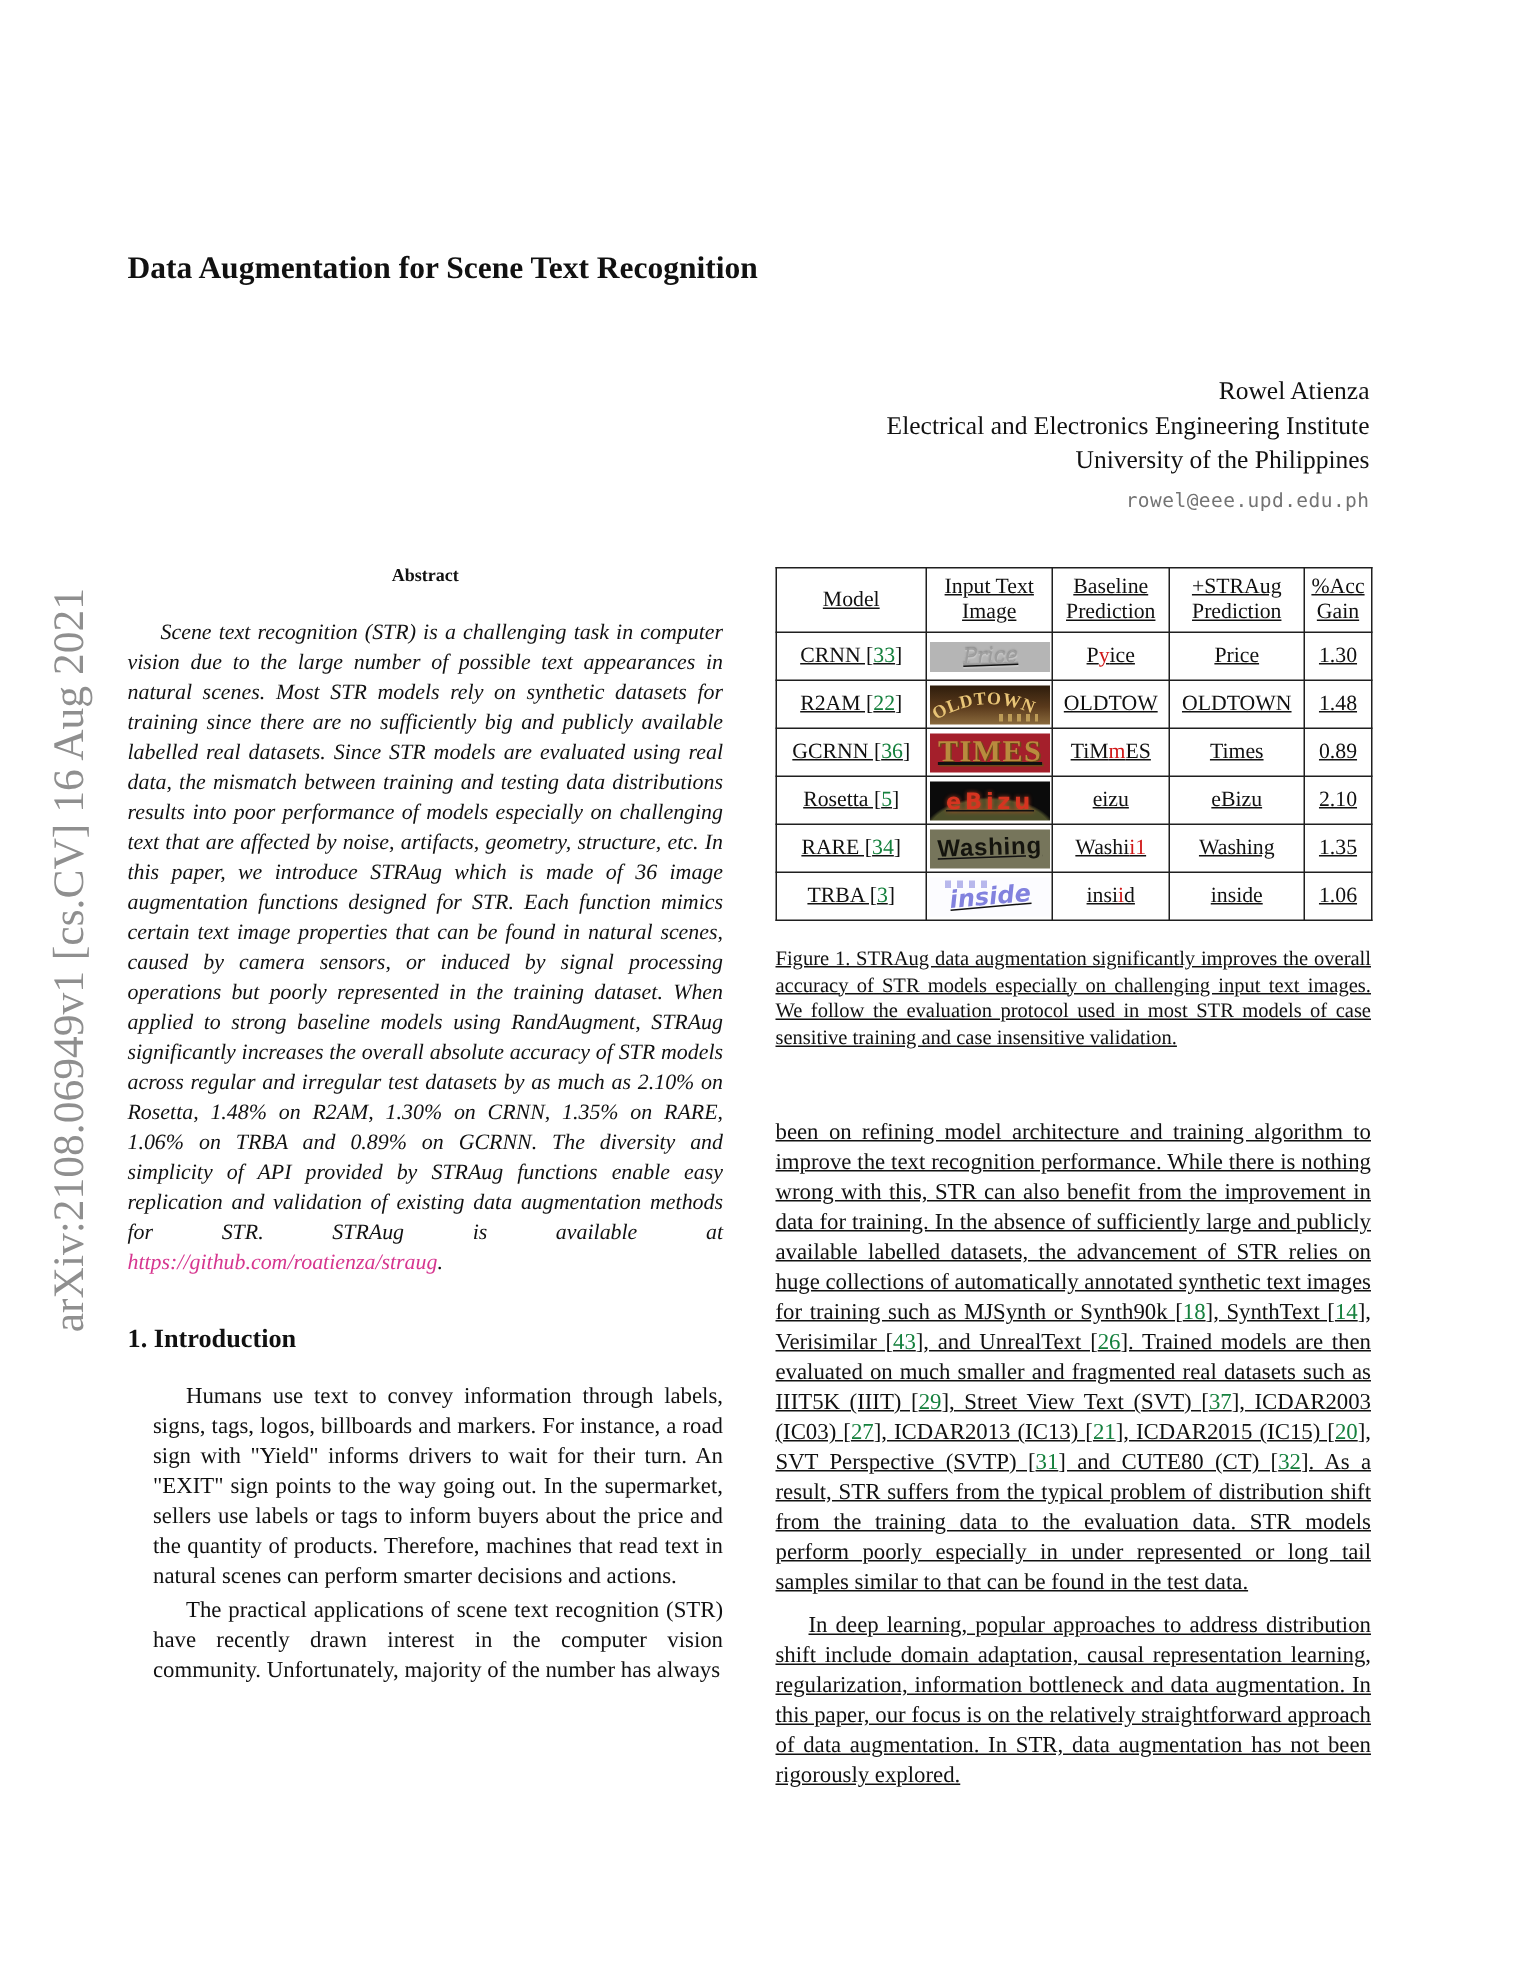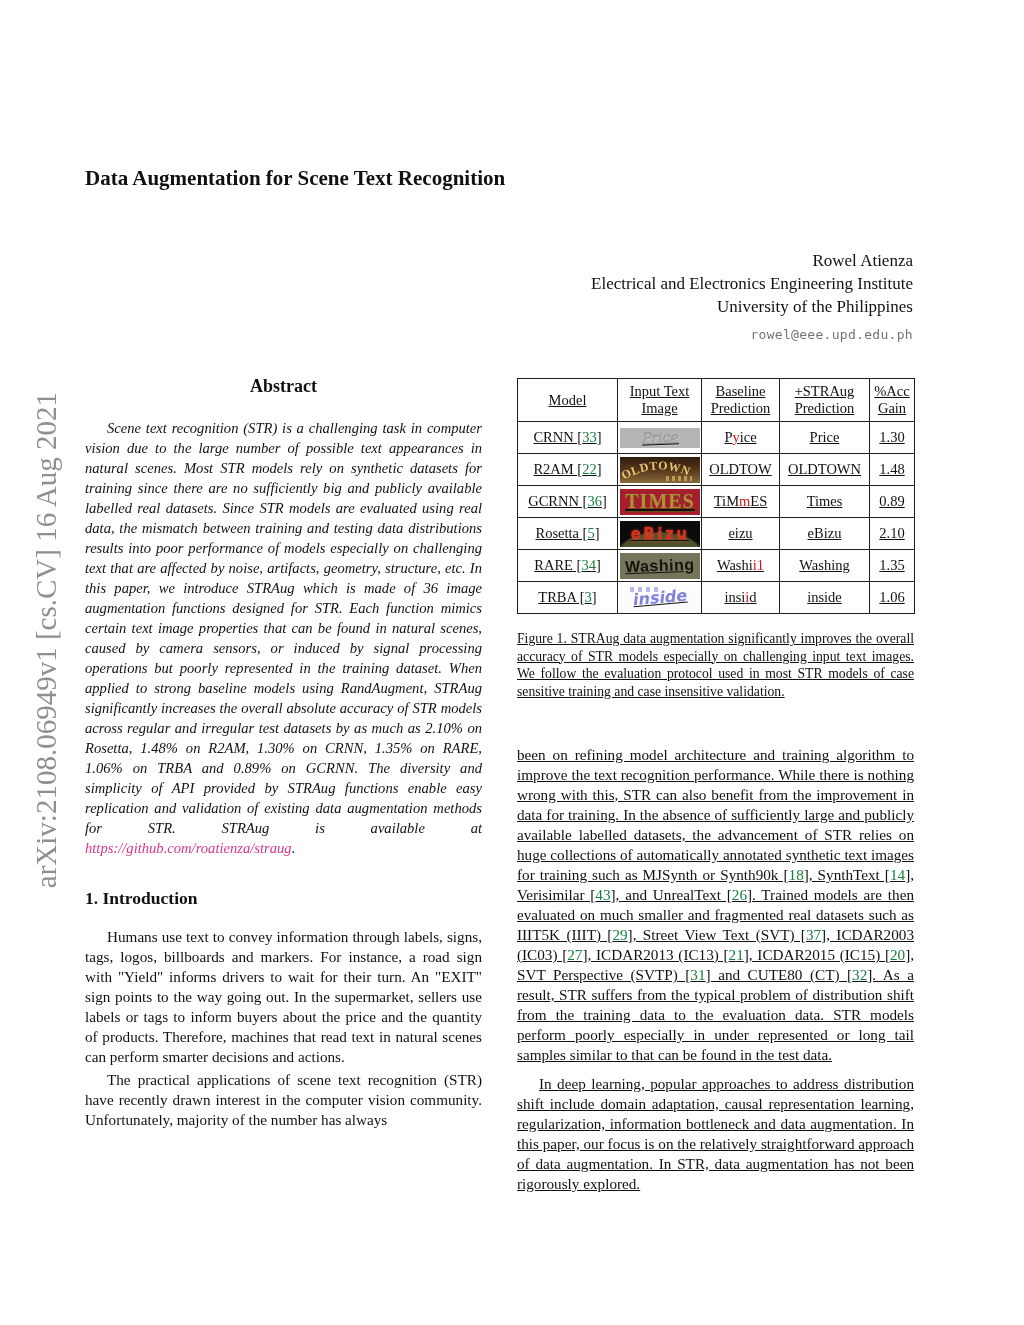--- a/index.html
+++ b/index.html
@@ -16,26 +16,26 @@
   
   .title{position:absolute;left:85px;top:166px;width:828px;
     font-size:21px;font-weight:bold;}
   .authors{position:absolute;left:85px;top:237px;width:828px;text-align:right;
     font-size:17px;line-height:23px;margin-top:12px;}
   .email{font-family:"DejaVu Sans Mono","Liberation Mono",monospace;
     font-size:13px;color:#737373;margin-top:5px;letter-spacing:.3px;}
   
   .leftcol{position:absolute;left:85px;top:376px;width:397px;}
   .rightcol{position:absolute;left:517px;top:378px;width:397px;text-decoration:underline;}
-  .abstract-heading{text-align:center;font-weight:bold;font-size:18px;margin:0 0 21px 0;}
+  .abstract-heading{text-align:center;font-weight:bold;font-size:12px;margin:0 0 21px 0;}
   .abstract-body{font-style:italic;font-size:14.6px;line-height:20px;
     text-align:justify;text-indent:22px;margin:0;}
   .link{color:#d6368f;}
   .intro-heading{font-size:17.5px;font-weight:bold;margin:30px 0 18px 0;}
-  .para{font-size:15.2px;line-height:20px;text-align:justify;text-indent:22px;margin:0 0 3px 0;}
+  .para{font-size:15.2px;line-height:20px;text-align:justify;text-indent:22px;margin:0 0 3px 17px;}
   
   table{border-collapse:collapse;width:397px;font-size:14.5px;table-layout:fixed;}
   th,td{border:1px solid #1f1f1f;text-align:center;padding:0 2px;overflow:hidden;}
   thead th{font-weight:normal;font-size:14.5px;line-height:17px;padding:4px 2px;vertical-align:middle;}
   tbody td{height:31px;}
   .cite{color:#15803d;}
   .err{color:#d01818;}
   .caption{font-size:13.7px;line-height:17.5px;text-align:justify;margin-top:16px;}
   .rpara1{margin-top:45px;font-size:15.2px;line-height:20px;text-align:justify;margin-bottom:0;}
   .rpara2{margin-top:9px;font-size:15.2px;line-height:20px;text-align:justify;text-indent:22px;margin-bottom:0;}

